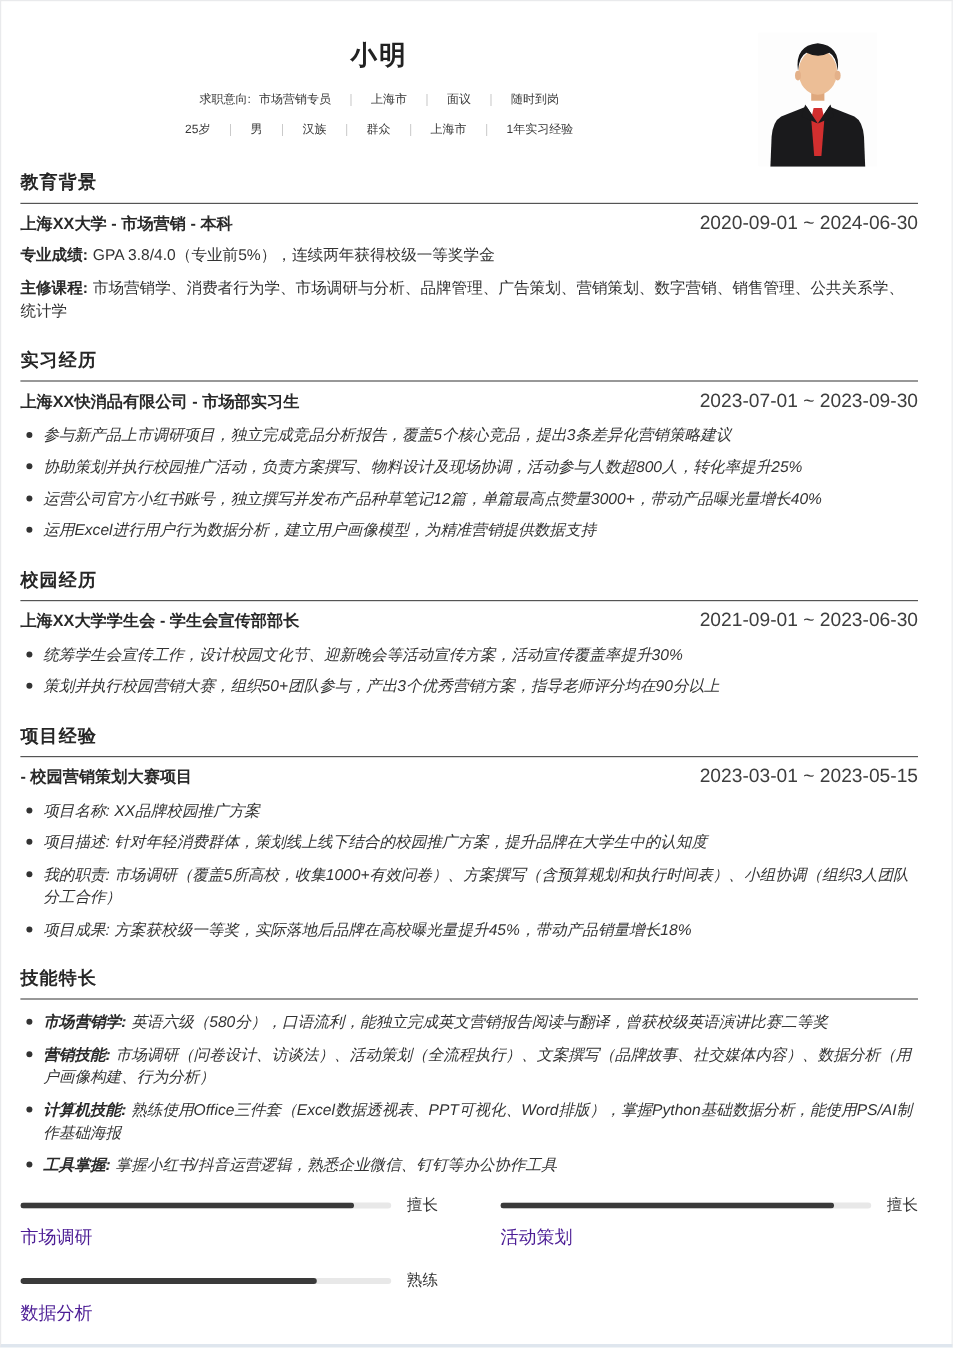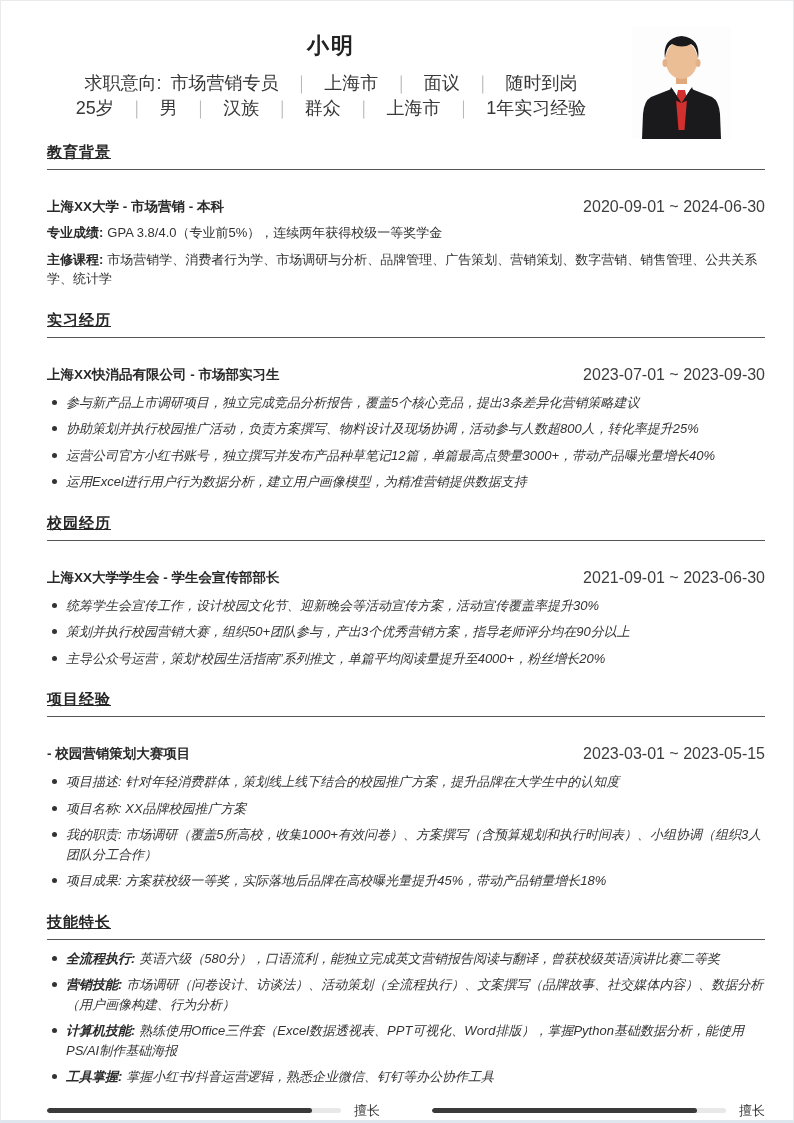--- a/index.html
+++ b/index.html
@@ -7,40 +7,39 @@
   body {
     width: 794px; height: 1123px;
     font-family: "Liberation Sans", "DejaVu Sans", sans-serif;
     color: #333;
   }
   .page {
     width: 794px; height: 1123px;
     background: #ffffff;
     border: 1px solid #e9eaec;
     border-bottom: 3px solid #dfe6ee;
-    padding: 24px 28px 0 46px;
+    padding: 24px 28px 0 16px;
     position: relative;
     overflow: hidden;
   }
   
   .header { text-align: center; margin-right: 150px; }
   .name { font-size: 22px; font-weight: bold; color: #222; letter-spacing: 2px; margin: 6px 0 10px; }
-  .contact-line { font-size: 18px; color: #383838; line-height: 25px; white-space: nowrap; }
+  .contact-line { font-size: 10px; color: #383838; line-height: 25px; white-space: nowrap; }
   .contact-label { margin-right: 4px; }
   .sep { color: #b9b9b9; margin: 0 9px; font-weight: normal; }
   .avatar-box { position: absolute; top: 26px; right: 62px; width: 99px; height: 112px; background: #fefefe; }
   
   .section { margin-top: 22px; }
   .section-title {
     font-size: 15px; font-weight: bold; color: #262626;
     padding-bottom: 7px; border-bottom: 1.5px solid #555;
     letter-spacing: 1px;
-    text-decoration: underline;
-  }
-  .entry-head { display: flex; justify-content: space-between; align-items: flex-end; margin-top: 28px; }
+  }
+  .entry-head { display: flex; justify-content: space-between; align-items: flex-end; margin-top: 8px; }
   .entry-title { font-size: 13.5px; font-weight: bold; color: #2a2a2a; }
   .entry-date { font-size: 16px; color: #3d3d3d; }
   .kv { font-size: 13px; line-height: 1.5; margin-top: 7px; }
   .kv b { color: #2a2a2a; margin-right: 4px; margin-top: 28px; }
   .bullets { list-style: none; margin-top: 9px; font-style: italic; }
   .bullets li {
     position: relative; padding-left: 19px;
     font-size: 13px; line-height: 1.5; margin-bottom: 7px; color: #333;
   }
   .bullets li::before {
@@ -137,43 +136,42 @@
 
   <div class="section">
     <div class="section-title">校园经历</div>
     <div class="entry-head">
       <span class="entry-title">上海XX大学学生会 - 学生会宣传部部长</span>
       <span class="entry-date">2021-09-01 ~ 2023-06-30</span>
     </div>
     <ul class="bullets">
       <li>统筹学生会宣传工作，设计校园文化节、迎新晚会等活动宣传方案，活动宣传覆盖率提升30%</li>
       <li>策划并执行校园营销大赛，组织50+团队参与，产出3个优秀营销方案，指导老师评分均在90分以上</li>
-      <li>主导公众号运营，策划“校园生活指南”系列推文，单篇平均阅读量提升至4000+，粉丝增长20%</li>
     </ul>
   </div>
 
   <div class="section">
     <div class="section-title">项目经验</div>
     <div class="entry-head">
       <span class="entry-title">- 校园营销策划大赛项目</span>
       <span class="entry-date">2023-03-01 ~ 2023-05-15</span>
     </div>
     <ul class="bullets">
+      <li>项目名称: XX品牌校园推广方案</li>
       <li>项目描述: 针对年轻消费群体，策划线上线下结合的校园推广方案，提升品牌在大学生中的认知度</li>
-      <li>项目名称: XX品牌校园推广方案</li>
       <li>我的职责: 市场调研（覆盖5所高校，收集1000+有效问卷）、方案撰写（含预算规划和执行时间表）、小组协调（组织3人团队分工合作）</li>
       <li>项目成果: 方案获校级一等奖，实际落地后品牌在高校曝光量提升45%，带动产品销量增长18%</li>
     </ul>
   </div>
 
   <div class="section">
     <div class="section-title">技能特长</div>
     <ul class="bullets">
       <li>
-        <b>全流程执行:</b><span>英语六级（580分），口语流利，能独立完成英文营销报告阅读与翻译，曾获校级英语演讲比赛二等奖</span>
+        <b>市场营销学:</b><span>英语六级（580分），口语流利，能独立完成英文营销报告阅读与翻译，曾获校级英语演讲比赛二等奖</span>
       </li>
       <li>
         <b>营销技能:</b><span>市场调研（问卷设计、访谈法）、活动策划（全流程执行）、文案撰写（品牌故事、社交媒体内容）、数据分析（用户画像构建、行为分析）</span>
       </li>
       <li>
         <b>计算机技能:</b><span>熟练使用Office三件套（Excel数据透视表、PPT可视化、Word排版），掌握Python基础数据分析，能使用PS/AI制作基础海报</span>
       </li>
       <li>
         <b>工具掌握:</b><span>掌握小红书/抖音运营逻辑，熟悉企业微信、钉钉等办公协作工具</span>
       </li>

